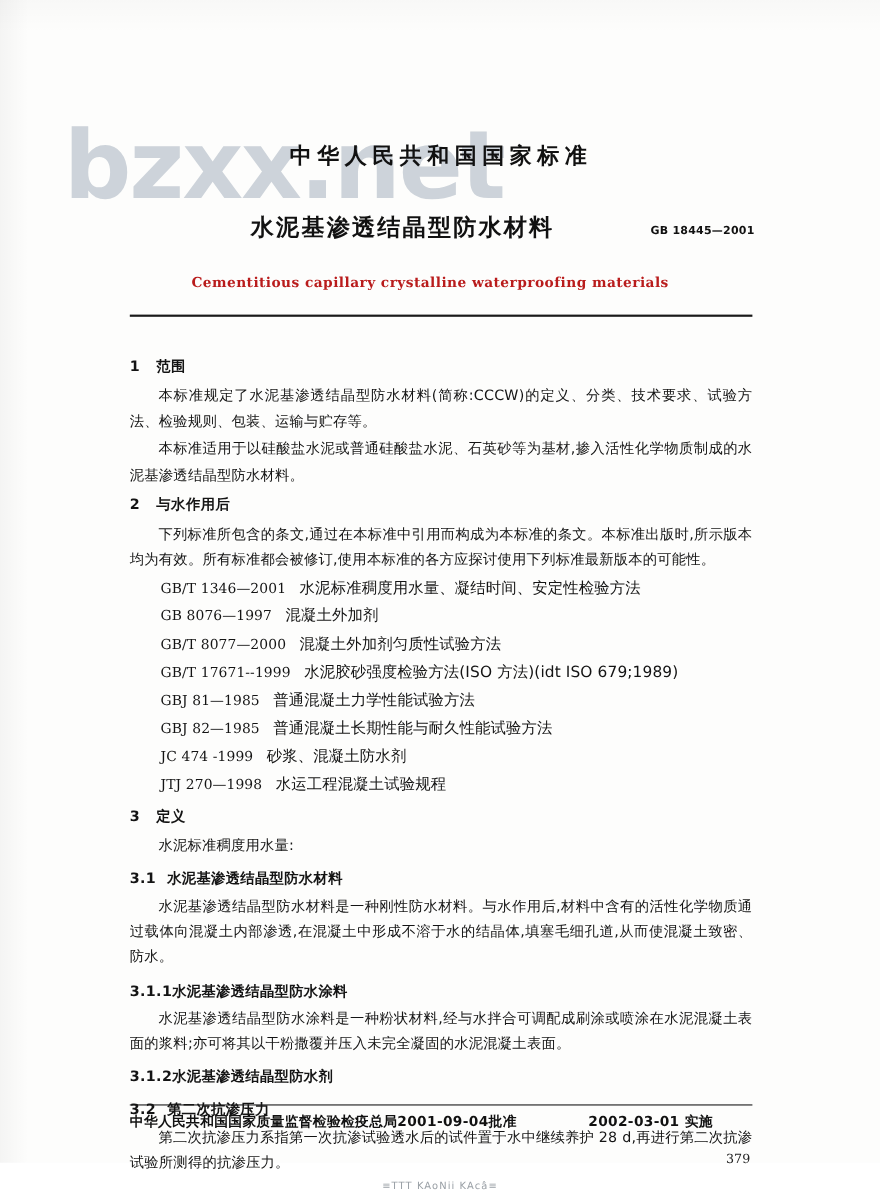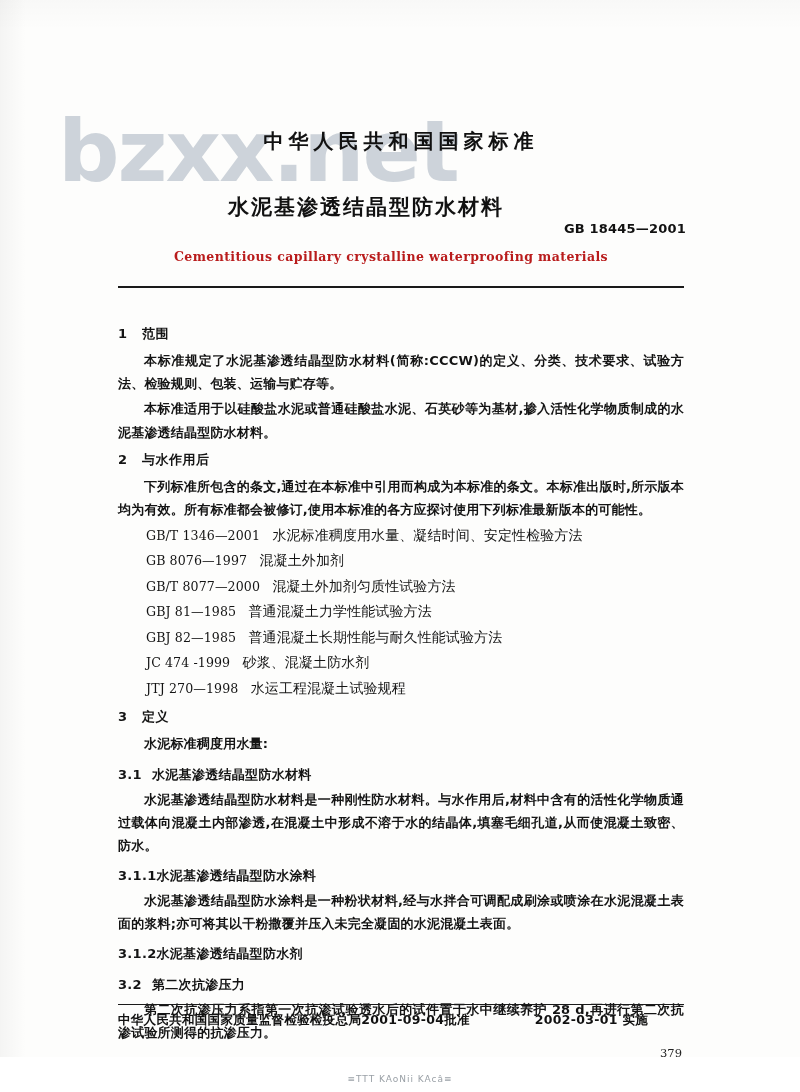--- a/index.html
+++ b/index.html
@@ -76,22 +76,22 @@
     text-align: center;
     font-size: 21px;
     font-weight: bold;
     letter-spacing: 2px;
     color: #111;
     padding-right: 70px;
   }
   .std-code {
     position: absolute;
     right: -2px;
-    top: 28px;
-    font-size: 13px;
+    top: 12px;
+    font-size: 10px;
     letter-spacing: 0.2px;
     color: #111;
     font-weight: bold;
   }
   .std-title-en {
     text-align: center;
     font-family: "DejaVu Serif", "Liberation Serif", serif;
     font-size: 12.5px;
     letter-spacing: 0.4px;
     margin-top: 22px;
@@ -132,21 +132,20 @@
   }
   .sub-head .num {
     display: inline-block;
     min-width: 34px;
   }
   p.para {
     margin: 0 0 2px 0;
     text-indent: 26px;
     text-align: justify;
     letter-spacing: 0.2px;
-    font-weight: bold;
   }
   .ref-list {
     margin: 2px 0 0 0;
     padding: 0;
     list-style: none;
   }
   .ref-list li {
     margin: 0;
     padding-left: 28px;
     font-family: "DejaVu Serif", "Liberation Serif", serif;
@@ -232,20 +231,21 @@
       <p class="para">本标准适用于以硅酸盐水泥或普通硅酸盐水泥、石英砂等为基材,掺入活性化学物质制成的水泥基渗透结晶型防水材料。</p>
 
       <div class="sec-head">
         <span class="num">2</span><span>与水作用后</span>
       </div>
       <p class="para">下列标准所包含的条文,通过在本标准中引用而构成为本标准的条文。本标准出版时,所示版本均为有效。所有标准都会被修订,使用本标准的各方应探讨使用下列标准最新版本的可能性。</p>
       <ul class="ref-list">
         <li><span>GB/T 1346—2001</span>&nbsp;&nbsp;&nbsp;<span class="cn">水泥标准稠度用水量、凝结时间、安定性检验方法</span></li>
         <li><span>GB 8076—1997</span>&nbsp;&nbsp;&nbsp;<span class="cn">混凝土外加剂</span></li>
         <li><span>GB/T 8077—2000</span>&nbsp;&nbsp;&nbsp;<span class="cn">混凝土外加剂匀质性试验方法</span></li>
+        <li><span>GB/T 17671--1999</span>&nbsp;&nbsp;&nbsp;<span class="cn">水泥胶砂强度检验方法(ISO 方法)(idt ISO 679;1989)</span></li>
         <li><span>GBJ 81—1985</span>&nbsp;&nbsp;&nbsp;<span class="cn">普通混凝土力学性能试验方法</span></li>
         <li><span>GBJ 82—1985</span>&nbsp;&nbsp;&nbsp;<span class="cn">普通混凝土长期性能与耐久性能试验方法</span></li>
         <li><span>JC 474 -1999</span>&nbsp;&nbsp;&nbsp;<span class="cn">砂浆、混凝土防水剂</span></li>
         <li><span>JTJ 270—1998</span>&nbsp;&nbsp;&nbsp;<span class="cn">水运工程混凝土试验规程</span></li>
       </ul>
 
       <div class="sec-head">
         <span class="num">3</span><span>定义</span>
       </div>
       <p class="para">水泥标准稠度用水量:</p>

